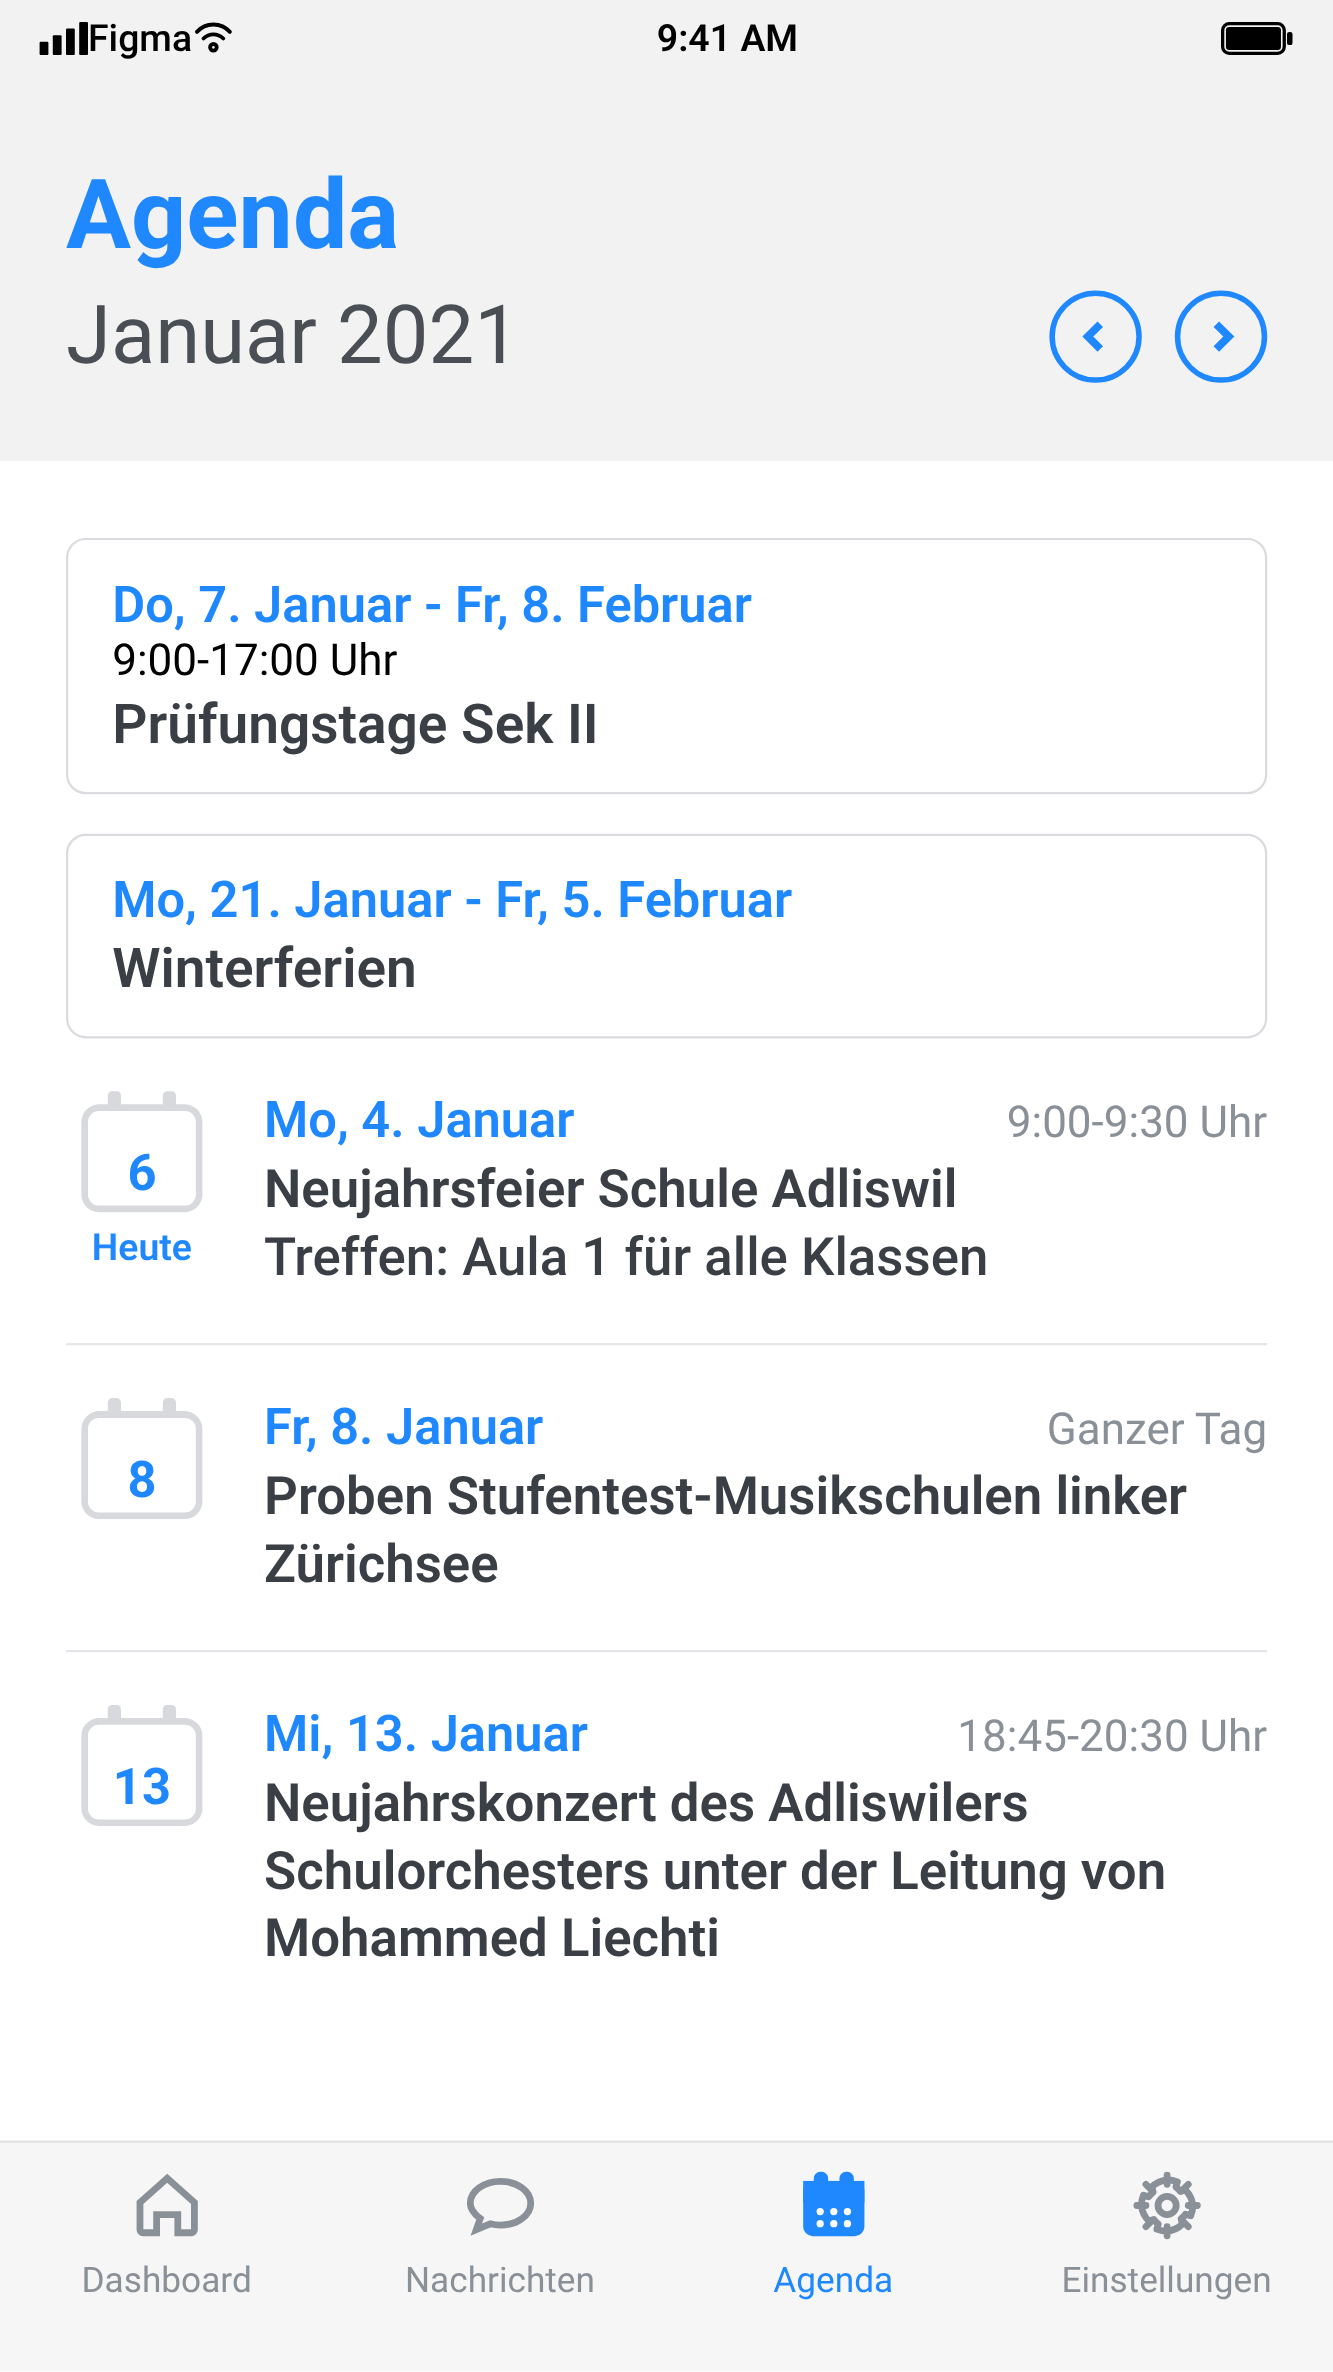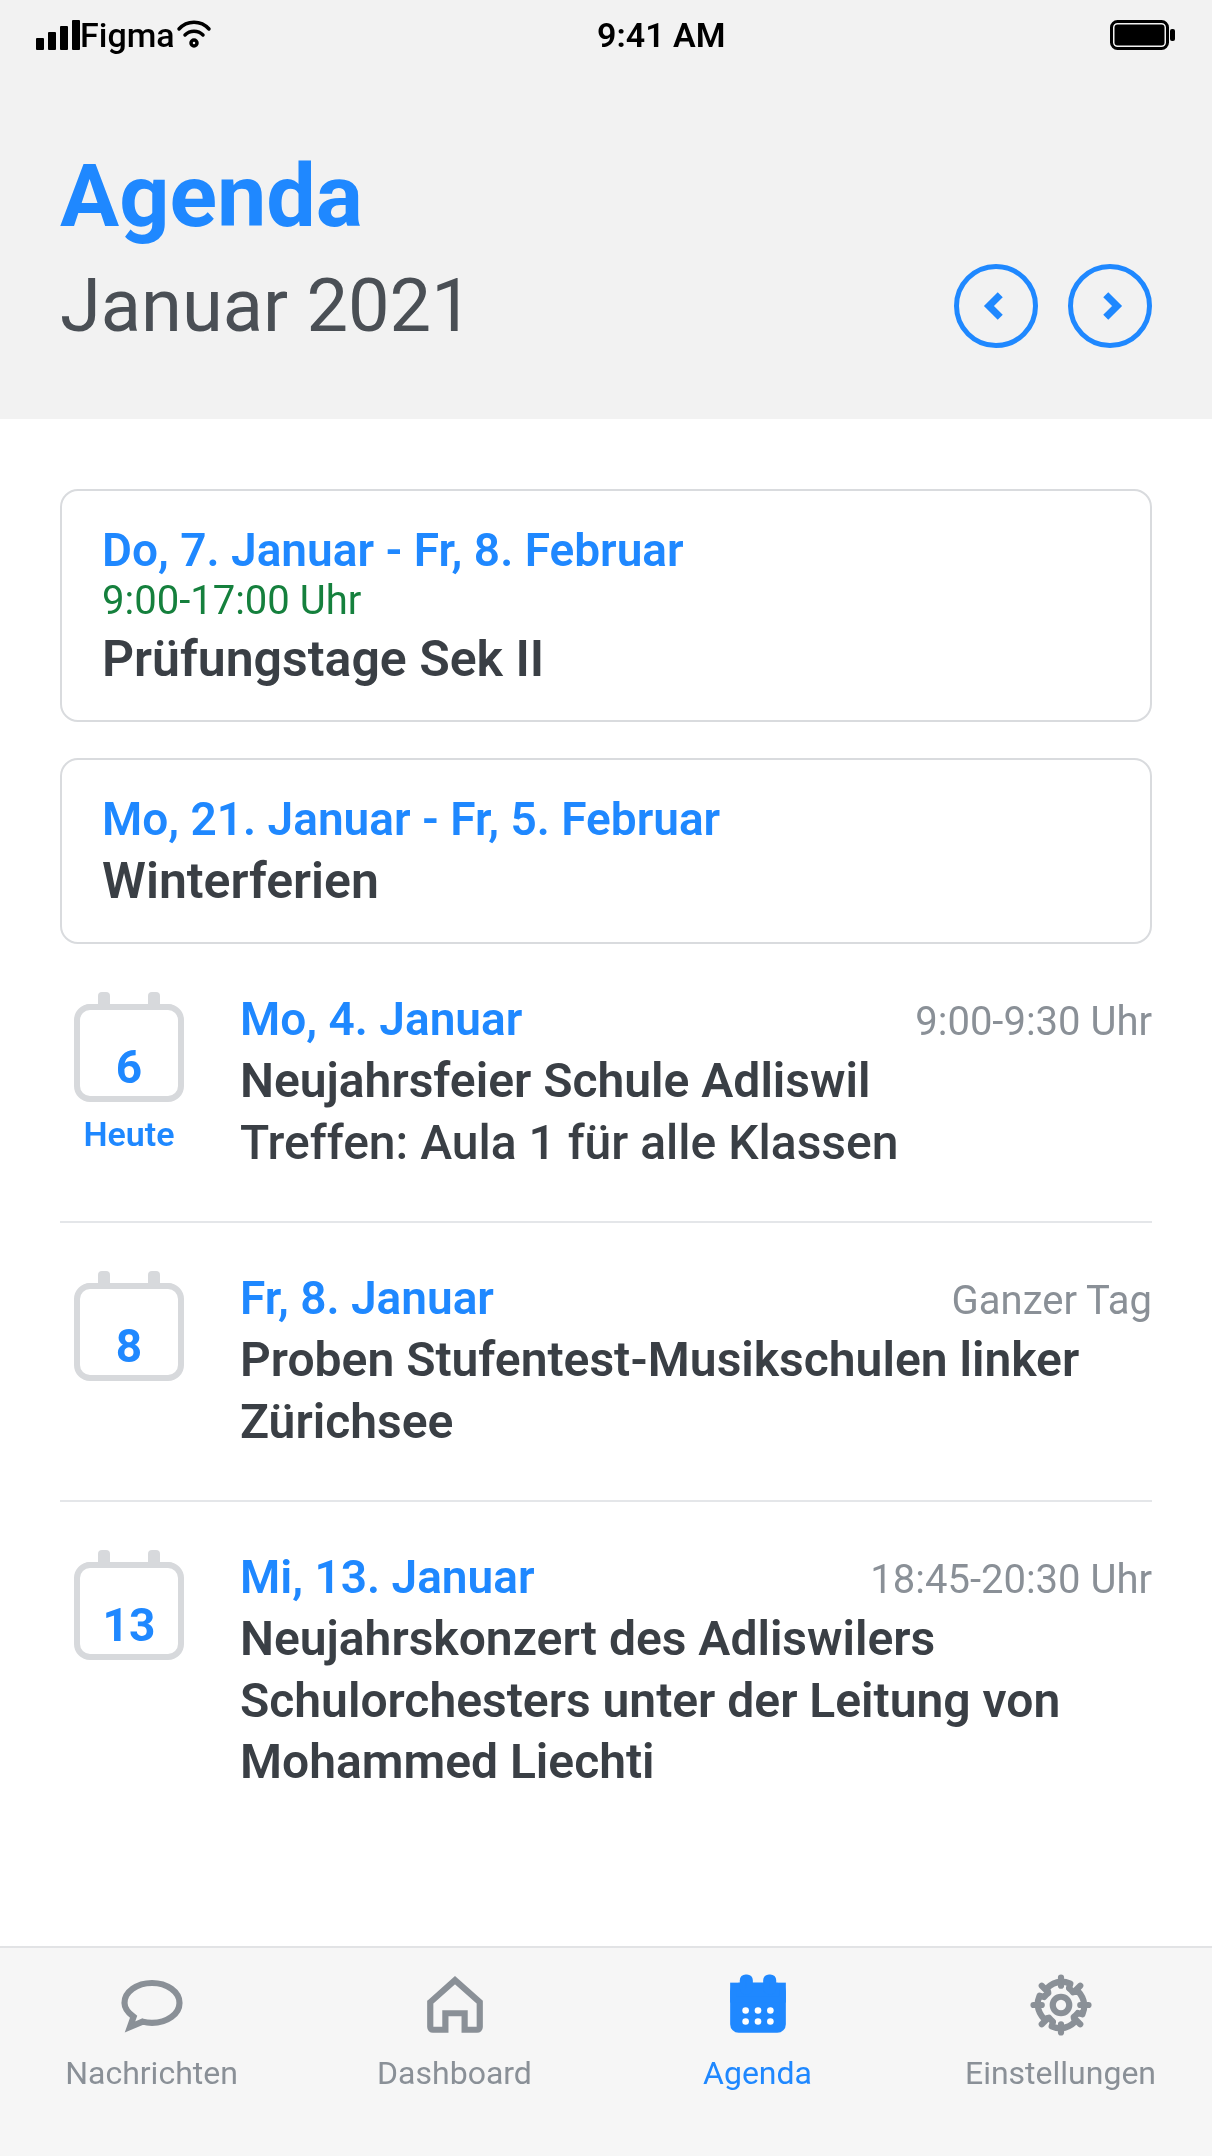--- a/index.html
+++ b/index.html
@@ -77,21 +77,21 @@
     margin-bottom:36px;
     background:#fff;
   }
   .card-top-row{
     display:flex; justify-content:space-between; align-items:baseline;flex-direction:column;
   }
   .card-date{
     font-size:46px; font-weight:600; color:#1f88ff;
   }
   .card-time{
-    font-size:40px; color:#15803d; font-weight:400;
+    font-size:40px; color:#000000; font-weight:400;
   }
   .card-title{
     font-size:50px; font-weight:600; color:#3a3f45;
     margin-top:6px;
   }
 
   .event-list{ margin-top:30px; }
   .event{
     display:flex; gap:42px;
     padding:48px 0;
@@ -292,32 +292,32 @@
         </div>
       </div>
 
     </div>
   </div>
 
   <div class="tab-bar">
     <div class="tab">
       <span>
         <svg viewBox="0 0 48 48">
-            <path d="M24 8c11 0 20 6.5 20 14.5S35 37 24 37c-2.4 0-4.7-.3-6.8-.9L8 40l2.6-7.4C7 29.9 4 26.4 4 22.5 4 14.5 13 8 24 8z"></path>
+            <path d="M6 22 24 6l18 16v18a2 2 0 01-2 2h-9V30H17v12H8a2 2 0 01-2-2V22z"></path>
           </svg>
       </span>
-      <span class="tab-label">Nachrichten</span>
+      <span class="tab-label">Dashboard</span>
     </div>
     <div class="tab">
       <span>
         <svg viewBox="0 0 48 48">
-            <path d="M6 22 24 6l18 16v18a2 2 0 01-2 2h-9V30H17v12H8a2 2 0 01-2-2V22z"></path>
+            <path d="M24 8c11 0 20 6.5 20 14.5S35 37 24 37c-2.4 0-4.7-.3-6.8-.9L8 40l2.6-7.4C7 29.9 4 26.4 4 22.5 4 14.5 13 8 24 8z"></path>
           </svg>
       </span>
-      <span class="tab-label">Dashboard</span>
+      <span class="tab-label">Nachrichten</span>
     </div>
     <div class="tab active">
       <span>
         <svg class="cal-svg" viewBox="0 0 48 48">
           <rect x="6" y="10" width="36" height="32" rx="4" fill="#1f88ff" stroke="#1f88ff"></rect>
           <rect x="6" y="10" width="36" height="10" fill="#1f88ff" stroke="#1f88ff"></rect>
           <rect x="13" y="4" width="5" height="10" rx="2" fill="#1f88ff" stroke="#1f88ff"></rect>
           <rect x="30" y="4" width="5" height="10" rx="2" fill="#1f88ff" stroke="#1f88ff"></rect>
           <circle cx="15" cy="28" r="2.4" fill="#fff" stroke="none"></circle>
           <circle cx="24" cy="28" r="2.4" fill="#fff" stroke="none"></circle>

